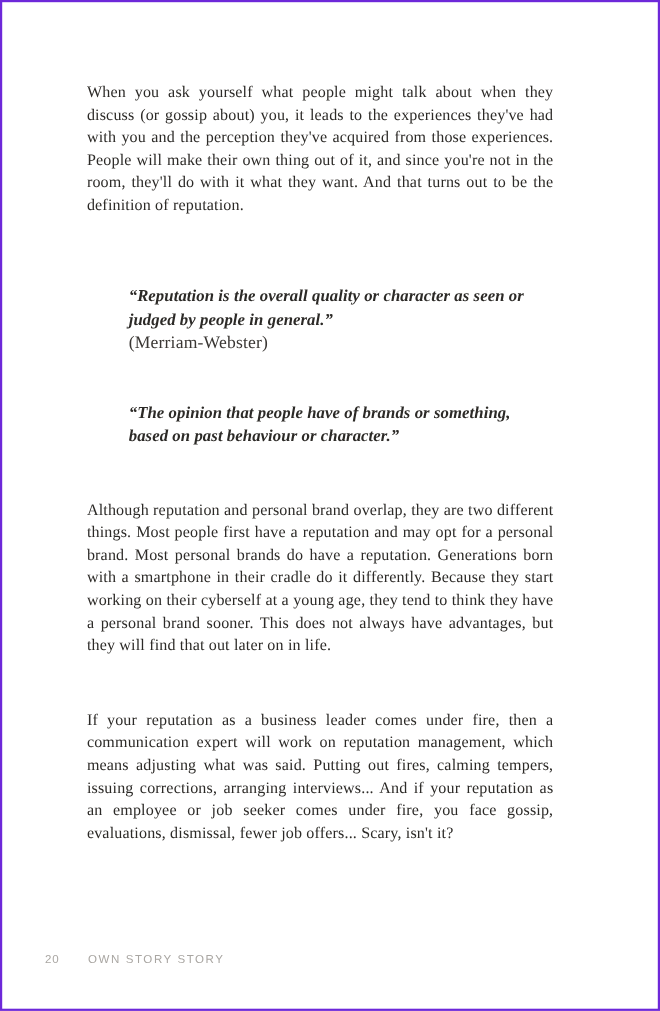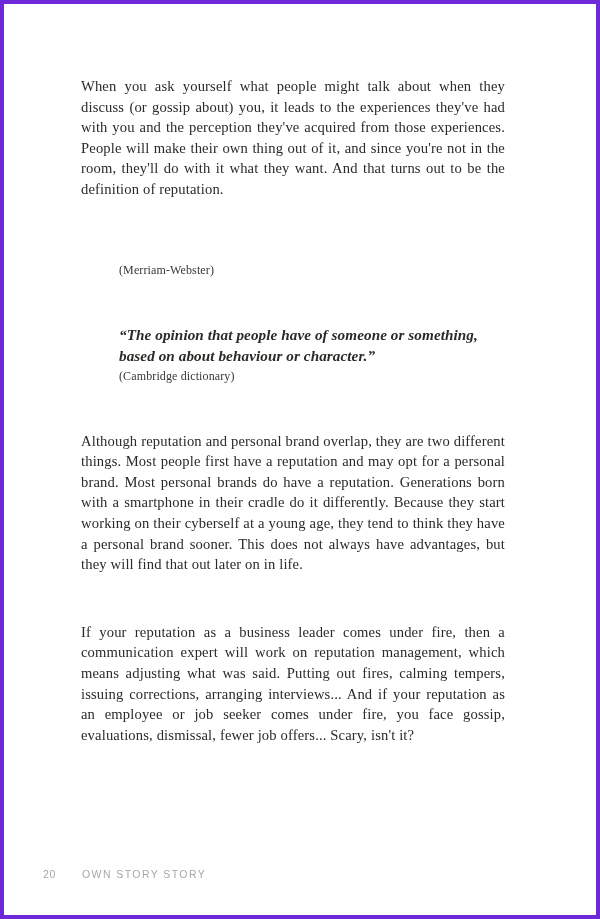--- a/index.html
+++ b/index.html
@@ -10,21 +10,21 @@
   body {
     font-family: "Liberation Serif", "DejaVu Serif", serif;
     -webkit-font-smoothing: antialiased;
   }
   .page {
     position: relative;
     width: 600px;
     height: 919px;
     background: #ffffff;
     box-sizing: border-box;
-    border: 4px solid #6d28d9;
+    border: 2px solid #6d28d9;
     overflow: hidden;
   }
   .content {
     position: absolute;
     left: 77px;
     top: 72px;
     width: 424px;
   }
   p.body-par {
     margin: 0 0 20px 0;
@@ -48,21 +48,21 @@
     margin: 0;
     font-size: 15.2px;
     line-height: 21.5px;
     font-weight: bold;
     font-style: italic;
     color: #2c2a27;
     letter-spacing: 0.005em;
   }
   .quote-block .quote-source {
     margin: 1px 0 0 0;
-    font-size: 12px;
+    font-size: 16px;
     line-height: 17px;
     font-weight: normal;
     font-style: normal;
     color: #3a3734;
     letter-spacing: 0.01em;
   }
   .spacer-before-q1 { height: 41px; }
   .spacer-between-q { height: 45px; }
   .spacer-after-q2 { height: 46px; }
 
@@ -92,28 +92,28 @@
 
 <div class="page">
 
   <div class="content">
 
     <p class="body-par">When you ask yourself what people might talk about when they discuss (or gossip about) you, it leads to the experiences they've had with you and the perception they've acquired from those experiences. People will make their own thing out of it, and since you're not in the room, they'll do with it what they want. And that turns out to be the definition of reputation.</p>
 
     <div class="spacer-before-q1"></div>
 
     <blockquote class="quote-block">
+      <p class="quote-text">“Reputation is the overall quality or character as seen or judged by people in general.”</p>
       <p class="quote-source">(Merriam-Webster)</p>
     </blockquote>
 
     <div class="spacer-between-q"></div>
 
     <blockquote class="quote-block">
-      <p class="quote-text">“The opinion that people have of someone or something, based on about behaviour or character.”</p>
-      <p class="quote-source">(Cambridge dictionary)</p>
+      <p class="quote-text">“The opinion that people have of brands or something, based on past behaviour or character.”</p>
     </blockquote>
 
     <div class="spacer-after-q2"></div>
 
     <p class="body-par">Although reputation and personal brand overlap, they are two different things. Most people first have a reputation and may opt for a personal brand. Most personal brands do have a reputation. Generations born with a smartphone in their cradle do it differently. Because they start working on their cyberself at a young age, they tend to think they have a personal brand sooner. This does not always have advantages, but they will find that out later on in life.</p>
 
     <p class="body-par">If your reputation as a business leader comes under fire, then a communication expert will work on reputation management, which means adjusting what was said. Putting out fires, calming tempers, issuing corrections, arranging interviews... And if your reputation as an employee or job seeker comes under fire, you face gossip, evaluations, dismissal, fewer job offers... Scary, isn't it?</p>
 
   </div>
 

